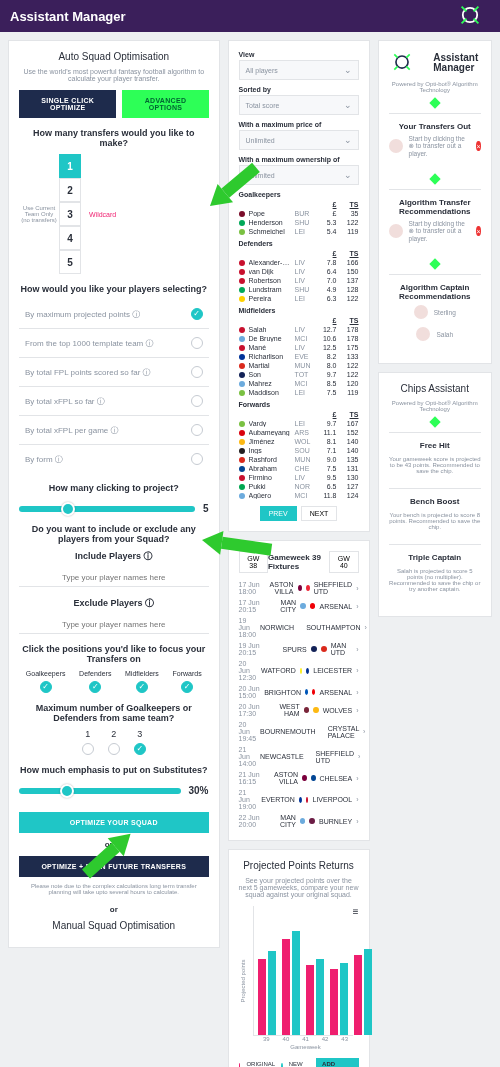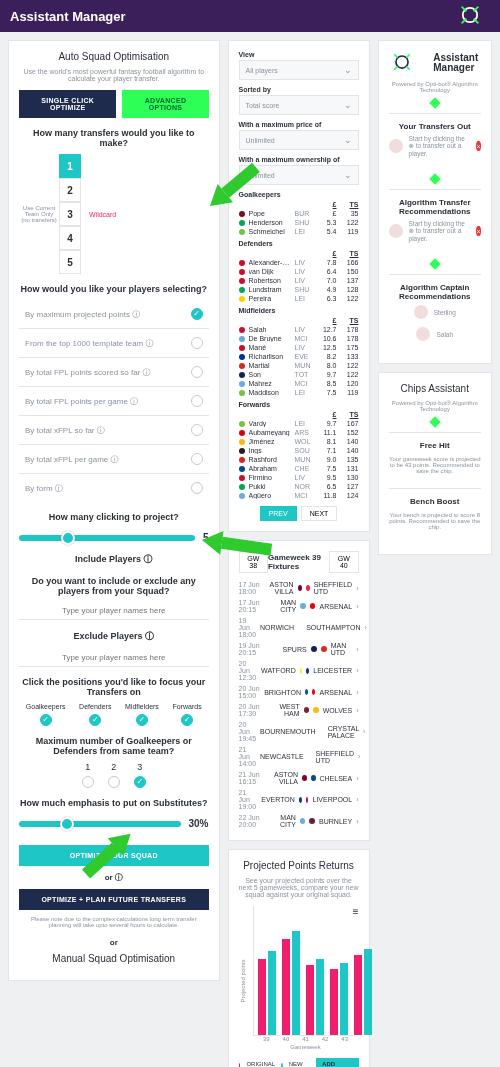--- a/index.html
+++ b/index.html
@@ -163,24 +163,20 @@
           </div>
           <div class="opt-row">
             <span>From the top 1000 template team ⓘ</span>
             <span class="radio"></span>
           </div>
           <div class="opt-row">
             <span>By total FPL points scored so far ⓘ</span>
             <span class="radio"></span>
           </div>
           <div class="opt-row">
-            <span>By total FPL points per game ⓘ</span>
-            <span class="radio"></span>
-          </div>
-          <div class="opt-row">
             <span>By total xFPL so far ⓘ</span>
             <span class="radio"></span>
           </div>
           <div class="opt-row">
             <span>By total xFPL per game ⓘ</span>
             <span class="radio"></span>
           </div>
           <div class="opt-row">
             <span>By form ⓘ</span>
             <span class="radio"></span>
@@ -188,22 +184,22 @@
         </div>
 
       <h3>How many clicking to project?</h3>
       <div class="slider-wrap">
         <div class="slider-track">
             <div class="slider-thumb" style="left:28%"></div>
           </div>
         <span style="font-weight:700;font-size:10px">5</span>
       </div>
 
+      <h3>Do you want to include or exclude any players from your Squad?</h3>
       <h3 style="margin-top:4px">Include Players ⓘ</h3>
-      <h3>Do you want to include or exclude any players from your Squad?</h3>
       <input class="input-line" placeholder="Type your player names here" style="">
       <h3>Exclude Players ⓘ</h3>
       <input class="input-line" placeholder="Type your player names here" style="">
 
       <h3>Click the positions you'd like to focus your Transfers on</h3>
       <div class="chip-row" id="pos-row">
           <div class="chip">
             <span>Goalkeepers</span>
             <span class="radio on"></span>
           </div>
@@ -708,16 +704,20 @@
       <p class="tiny">Powered by Opti-bot® Algorithm Technology</p>
       <div class="diamond"></div>
       <div class="as-section">
         <div class="as-h">Free Hit</div>
         <p class="tiny">Your gameweek score is projected to be 43 points. Recommended to save the chip.</p>
       </div>
       <div class="as-section">
         <div class="as-h">Bench Boost</div>
         <p class="tiny">Your bench is projected to score 8 points. Recommended to save the chip.</p>
       </div>
+      <div class="as-section">
+        <div class="as-h">Triple Captain</div>
+        <p class="tiny">Salah is projected to score 5 points (no multiplier). Recommended to save the chip or try another captain.</p>
+      </div>
     </div>
   </div>
 
 </div>
 
 </body></html>

